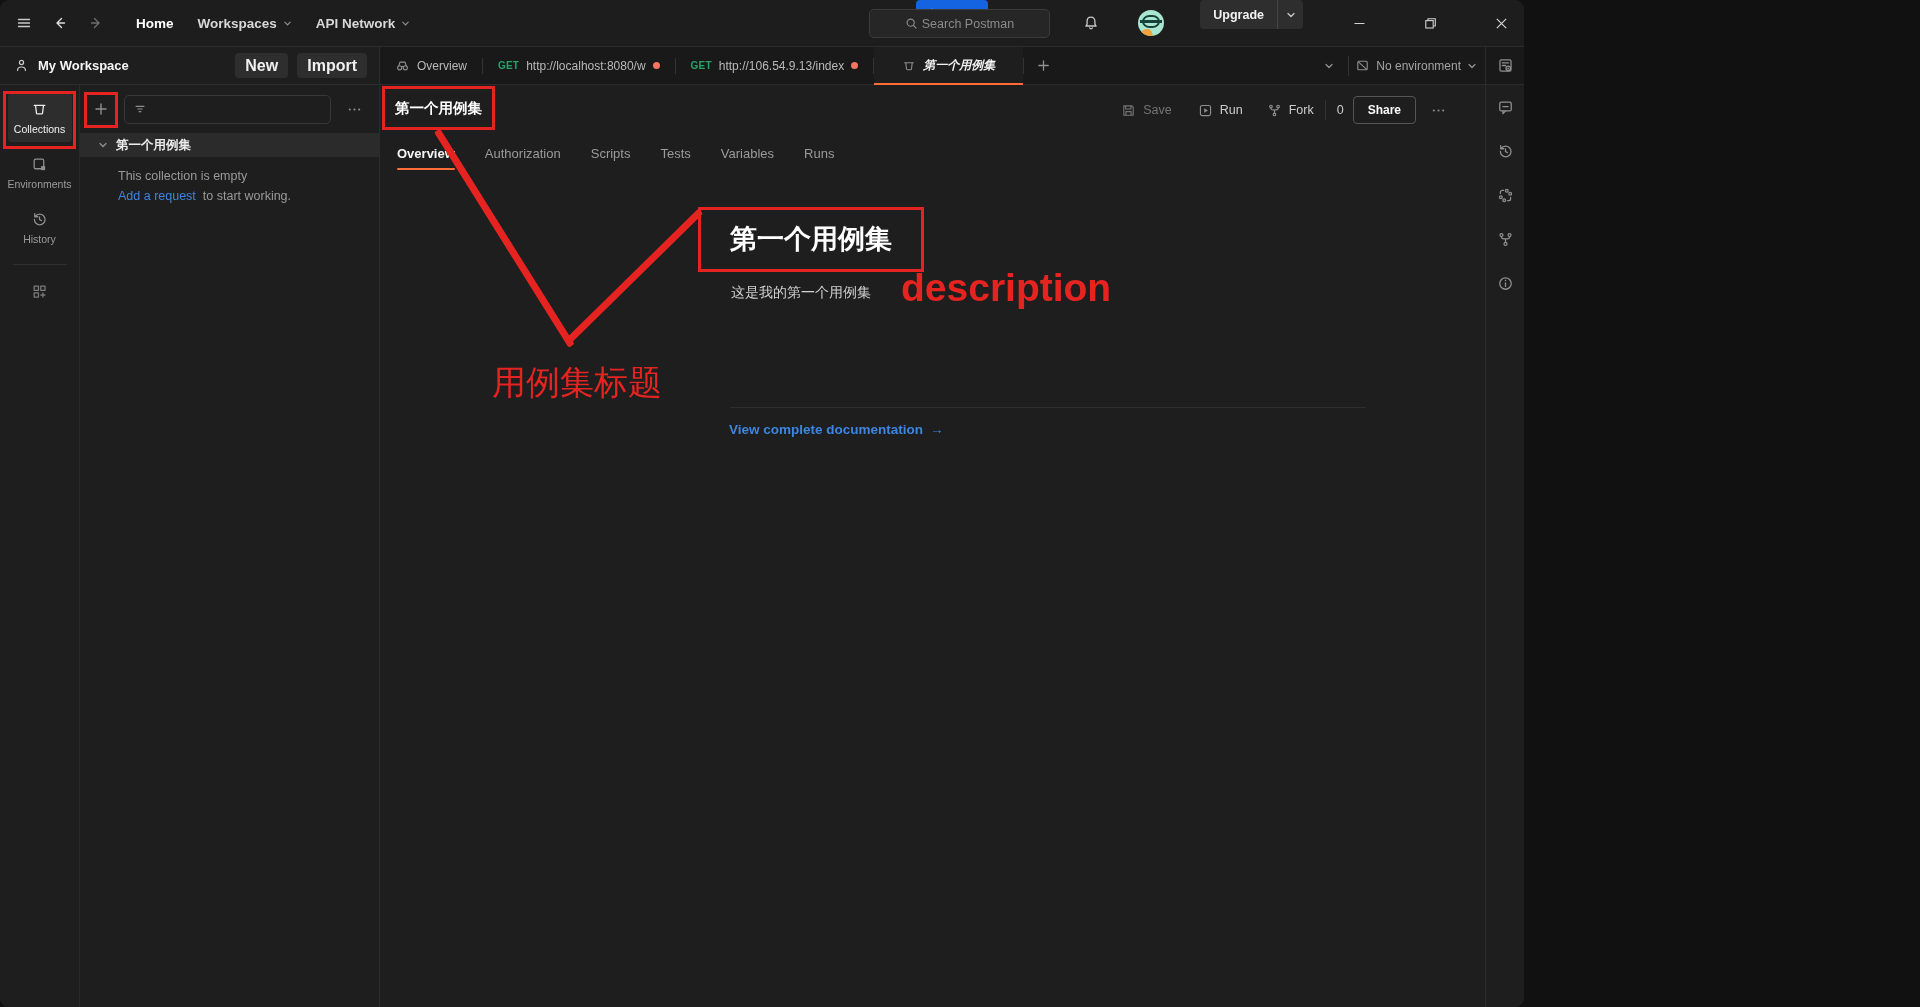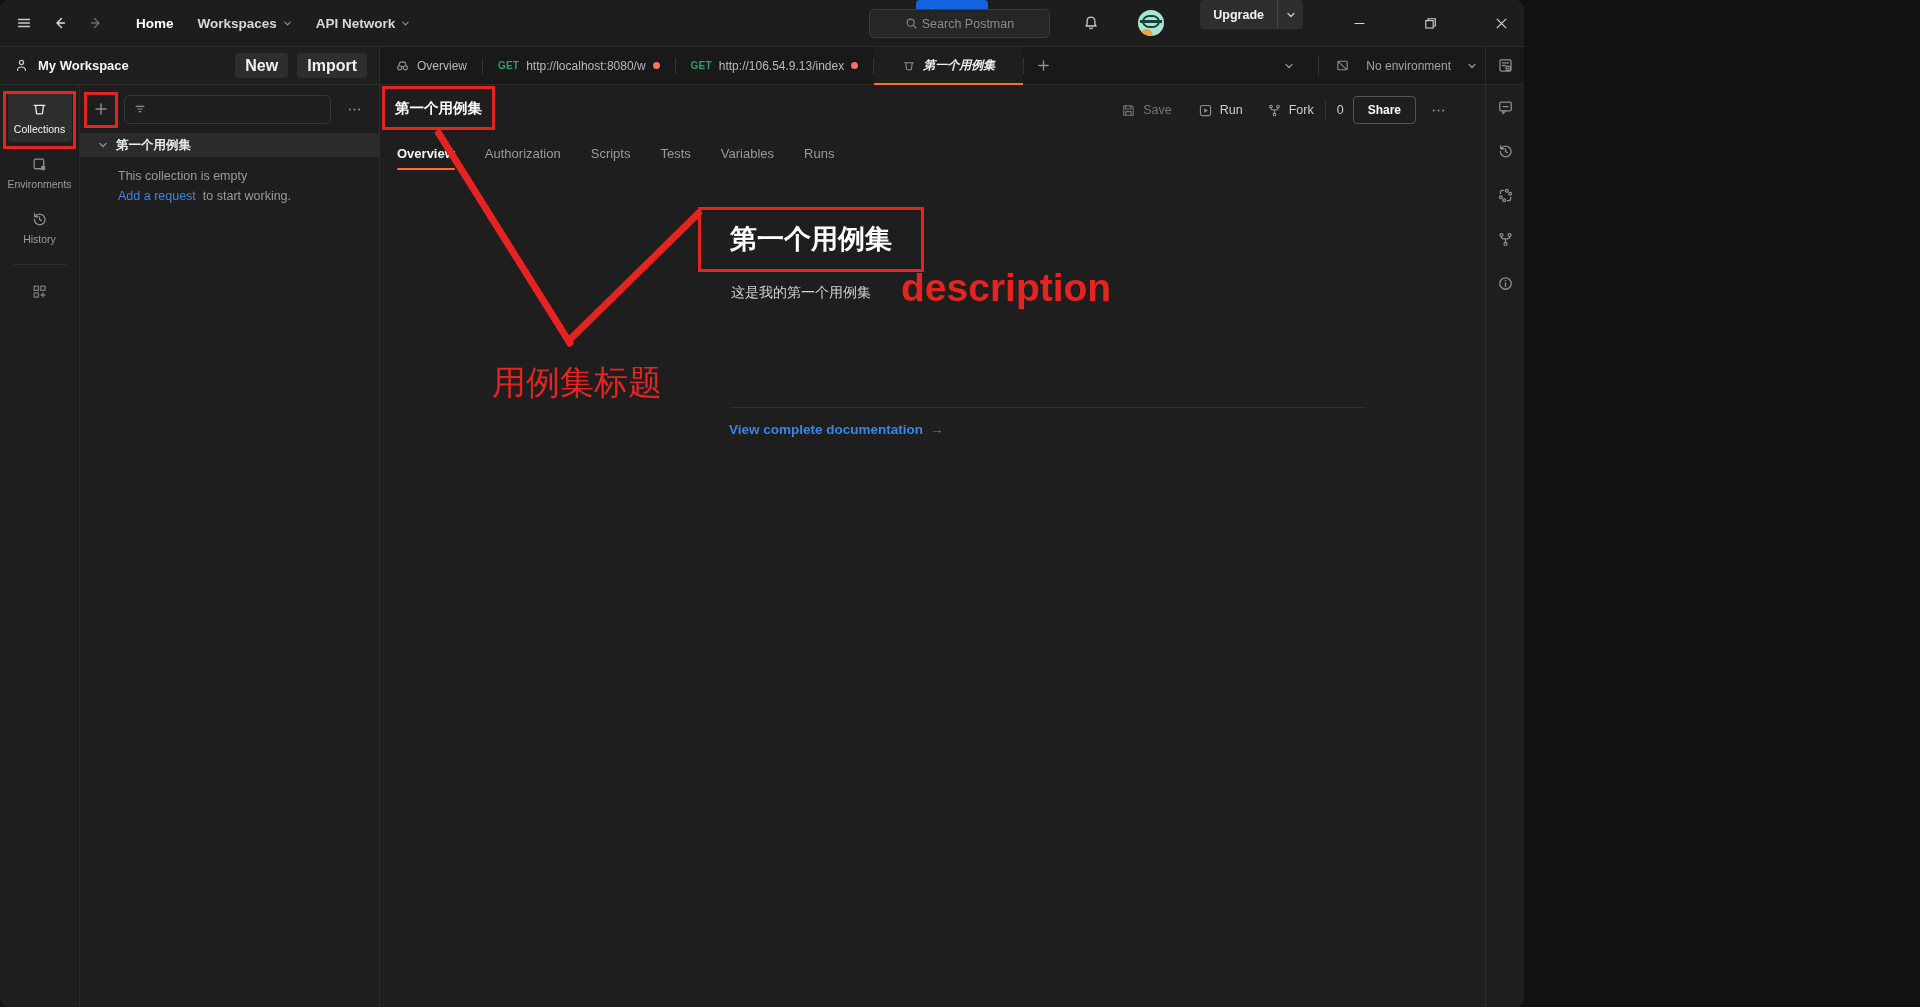--- a/index.html
+++ b/index.html
@@ -65,21 +65,21 @@
   }
   .tab { position:relative; display:flex; align-items:center; gap:7px; padding:0 15px; cursor:pointer; color:#b9b9b9; font-size:12px; }
   .tab-sep { width:1px; height:16px; background:#333; align-self:center; }
   .tab .method { font-size:10px; font-weight:700; color:#2aa169; letter-spacing:.2px; }
   .tab .dirty { width:7px; height:7px; border-radius:50%; background:#f47560; }
   .tab.active { background:#1e1e1e; color:#f0f0f0; }
   .tab.active .tab-label { font-style:italic; font-weight:600; }
   .tab.active::after { content:""; position:absolute; left:0; right:0; bottom:-1px; height:2px; background:#ff6c37; }
   .newtab-btn { width:38px; display:flex; align-items:center; justify-content:center; cursor:pointer; }
   .strip-spacer { flex:1; }
-  .strip-right { display:flex; align-items:center; padding-right:8px; gap:16px; }
+  .strip-right { display:flex; align-items:center; padding-right:8px; gap:6px; }
   .env-label { color:#a3a3a3; font-size:12px; cursor:pointer; }
   .v-divider { width:1px; height:20px; background:#333; }
 
   
   .rail { position:absolute; top:85px; left:0; width:80px; bottom:0; background:#1e1e1e; border-right:1px solid #2a2a2a; }
   .rail-item { width:64px; margin:0 auto 6px auto; padding:8px 0 7px 0; border-radius:4px;
                display:flex; flex-direction:column; align-items:center; gap:5px; cursor:pointer; }
   .rail-item:first-child { margin-top:8px; }
   .rail-item .lbl { font-size:10.5px; color:#9c9c9c; }
   .rail-item.active { background:#2d2d2d; }

